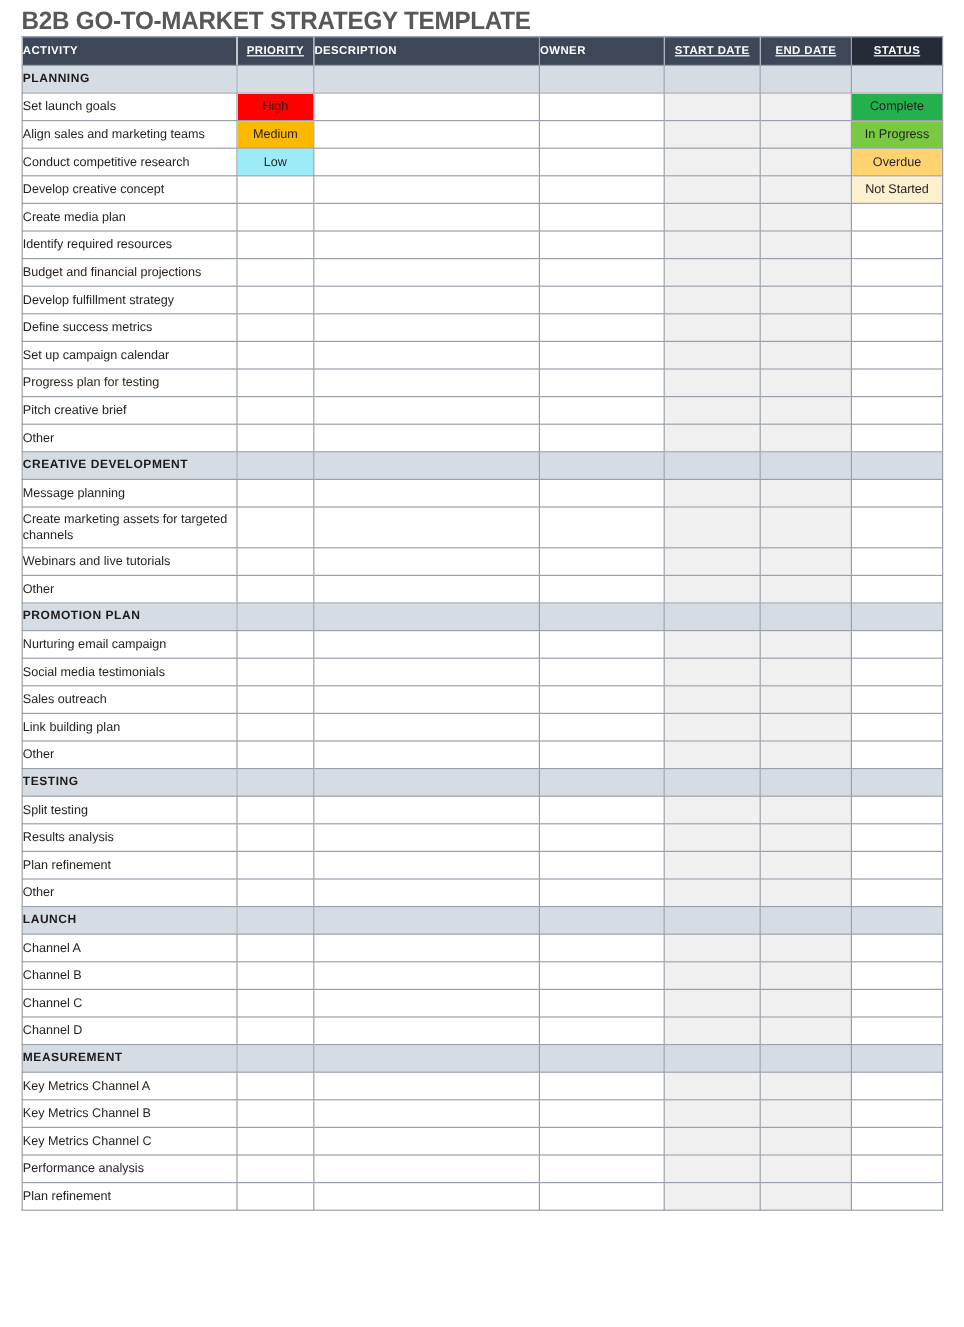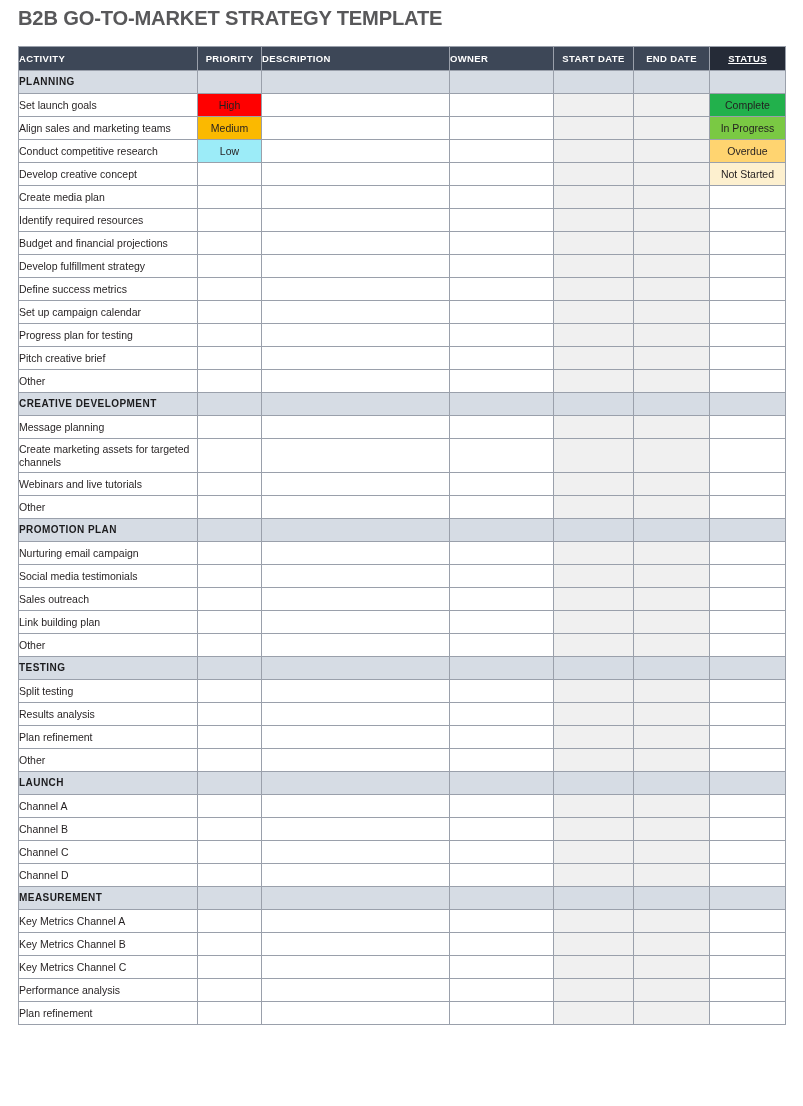--- a/index.html
+++ b/index.html
@@ -33,21 +33,21 @@
     font-family: "Liberation Sans", sans-serif;
     transform: scaleX(0.96);
     transform-origin: left top;
     white-space: nowrap;
   }
 
   
   #gtm-table {
     position: absolute;
     left: 18px;
-    top: 46px;
+    top: 30px;
     width: 767px;
     border-collapse: collapse;
     table-layout: fixed;
     font-size: 10.5px;
     color: #231f20;
   }
   #gtm-table td, #gtm-table th {
     border: 1px solid #9aa0ab;
     padding: 0;
     vertical-align: middle;
@@ -72,20 +72,21 @@
     letter-spacing: 0.35px;
     height: 24px;
     text-align: left;
     padding-left: 9px;
     border-color: #3d4757;
     border-right-color: #79818f;
   }
   thead th.th-center {
     text-align: center;
     padding-left: 0;
+    text-decoration: underline;
   }
   thead th.th-status {
     background: #252b37;
     border-color: #252b37;
     text-align: center;
     padding-left: 0;
     text-decoration: underline;
   }
 
   

